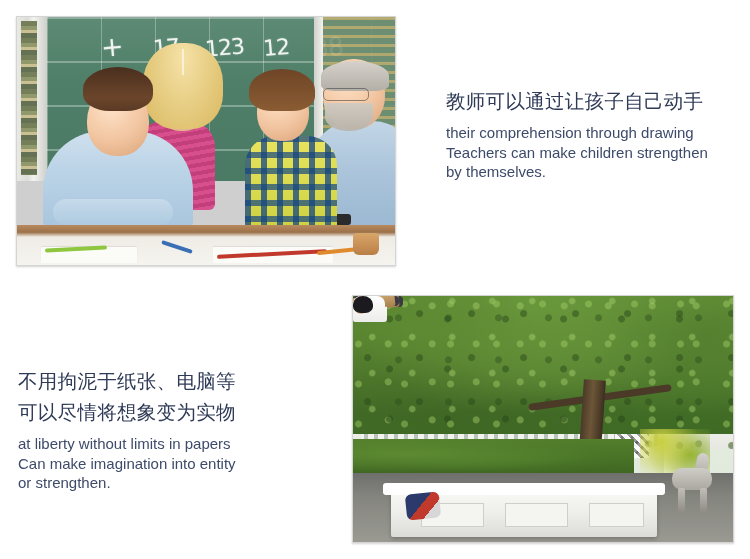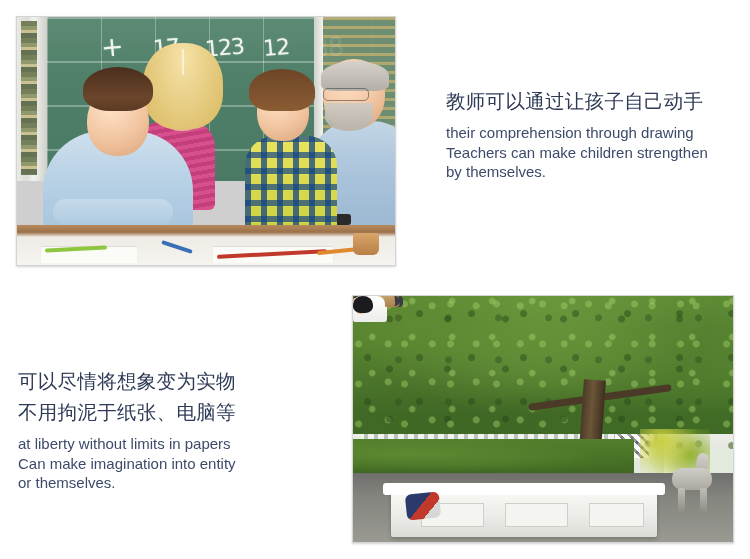--- a/index.html
+++ b/index.html
@@ -386,26 +386,26 @@
   <div class="textblock" id="text-right">
     <div class="cn-line">教师可以通过让孩子自己动手</div>
     <div class="en-text">
       <div>their comprehension through drawing</div>
       <div>Teachers can make children strengthen</div>
       <div>by themselves.</div>
     </div>
   </div>
 
   <div class="textblock" id="text-left">
+    <div class="cn-line">不用拘泥于纸张、电脑等</div>
     <div class="cn-line">可以尽情将想象变为实物</div>
-    <div class="cn-line">不用拘泥于纸张、电脑等</div>
     <div class="en-text">
       <div>at liberty without limits in papers</div>
       <div>Can make imagination into entity</div>
-      <div>or themselves.</div>
+      <div>or strengthen.</div>
     </div>
   </div>
 
   <div class="photo" id="photo-outdoor">
     <div class="photo-inner">
       <div class="sky-strip"></div>
 
       <div class="white-wall"></div>
       <div class="balustrade"></div>
       <div class="lattice"></div>

